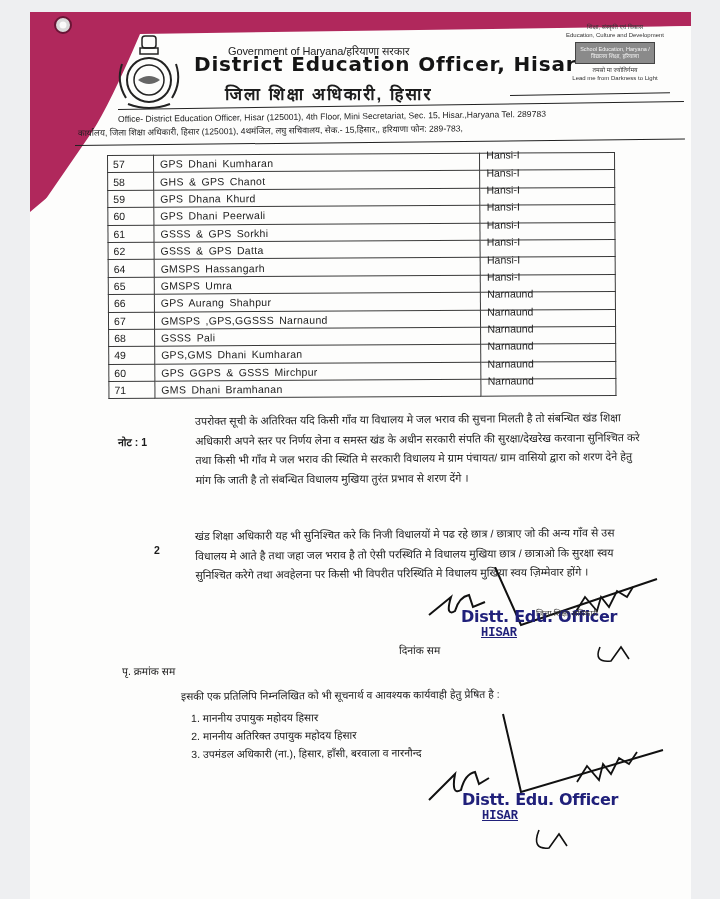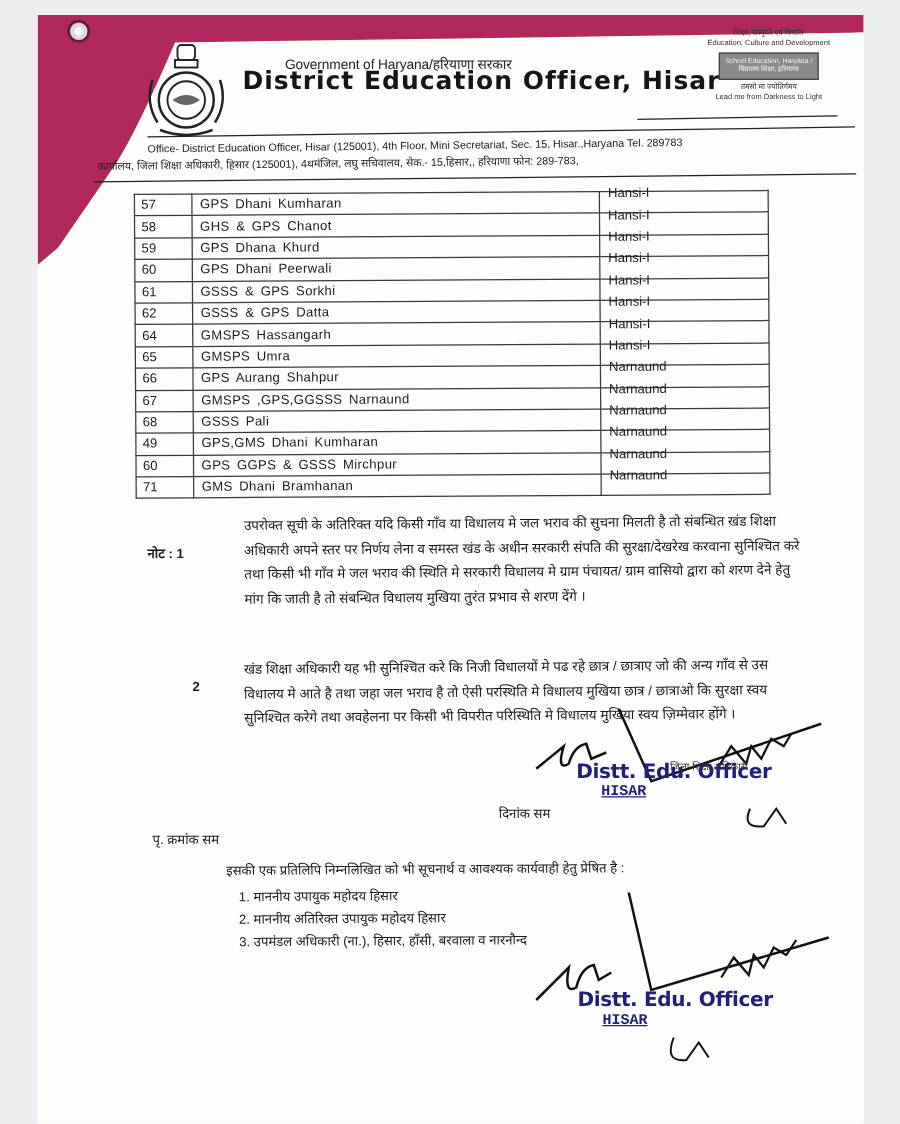--- a/index.html
+++ b/index.html
@@ -67,20 +67,21 @@
     <rect x="26" y="14" width="18" height="6" fill="none" stroke="#222" stroke-width="1.5"></rect>
     <circle cx="35" cy="46" r="22" fill="none" stroke="#222" stroke-width="2"></circle>
     <circle cx="35" cy="46" r="15" fill="none" stroke="#222" stroke-width="1.5"></circle>
     <path d="M24 46 Q35 38 46 46 Q35 54 24 46 Z" fill="#666"></path>
     <path d="M8 30 Q2 48 12 64 M62 30 Q68 48 58 64" fill="none" stroke="#222" stroke-width="2"></path>
     <path d="M14 70 Q35 78 56 70" fill="none" stroke="#222" stroke-width="2"></path>
   </svg>
 
   <div class="header-en-small">Government of Haryana/हरियाणा सरकार</div>
   <div class="header-title">District Education Officer, Hisar</div>
+  <div class="header-hi">जिला शिक्षा अधिकारी, हिसार</div>
 
   <div class="logo-right">
     <div>शिक्षा, संस्कृति एवं विकास</div>
     <div>Education, Culture and Development</div>
     <div class="box">School Education, Haryana / विद्यालय शिक्षा, हरियाणा</div>
     <div class="tag">तमसो मा ज्योतिर्गमय</div>
     <div class="tag">Lead me from Darkness to Light</div>
   </div>
 
   <div class="rule" style="left:88px; top:97px; width:566px; transform:rotate(-0.8deg); transform-origin:left;"></div>

